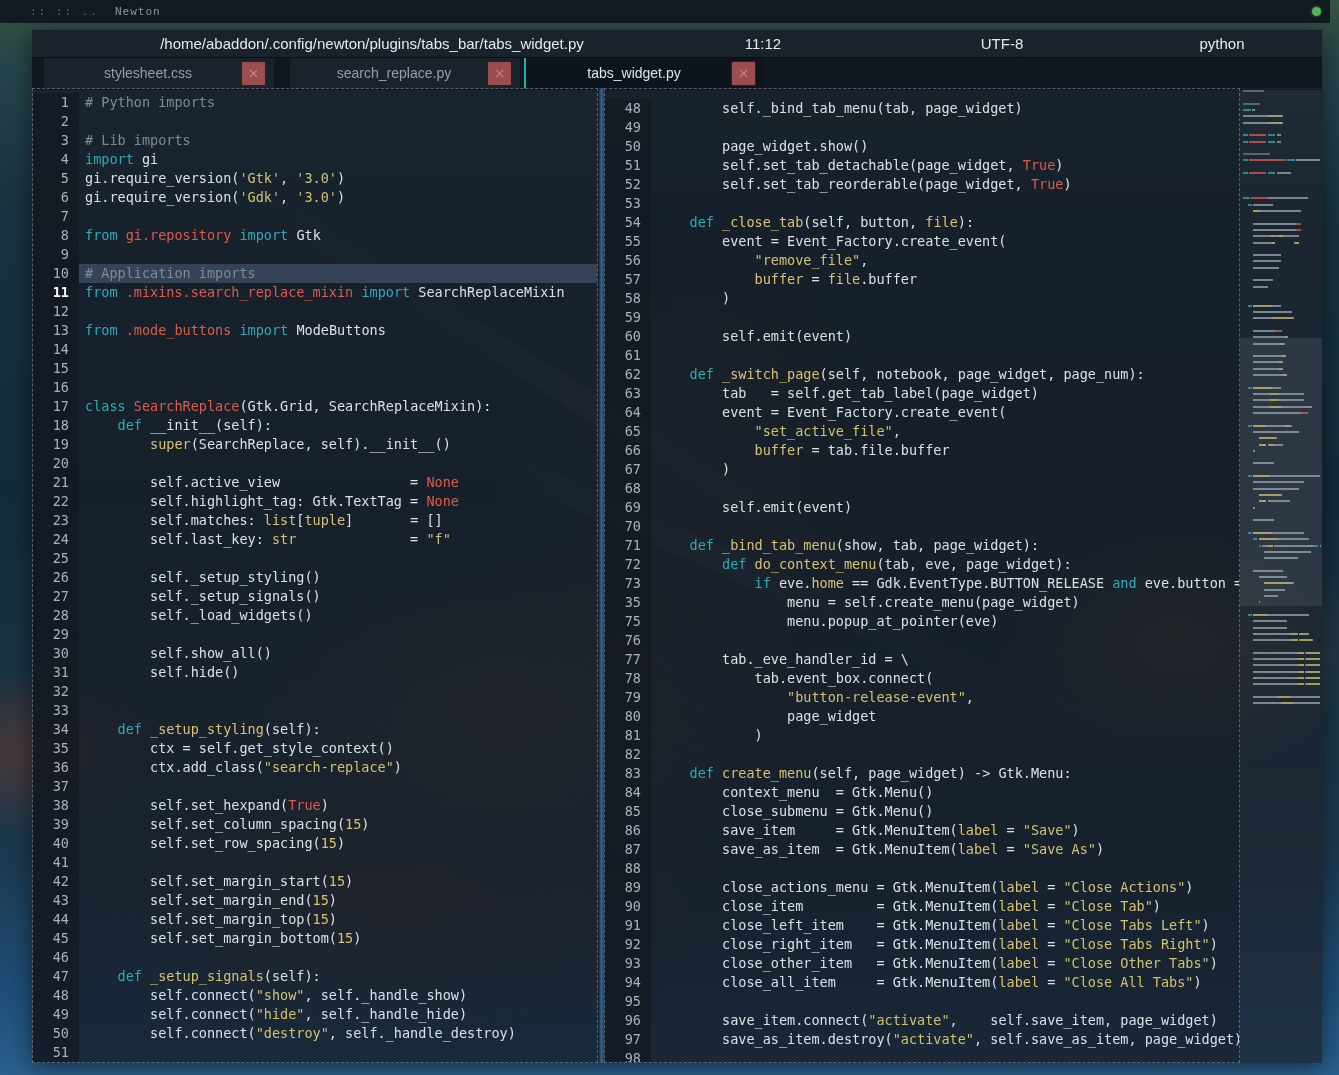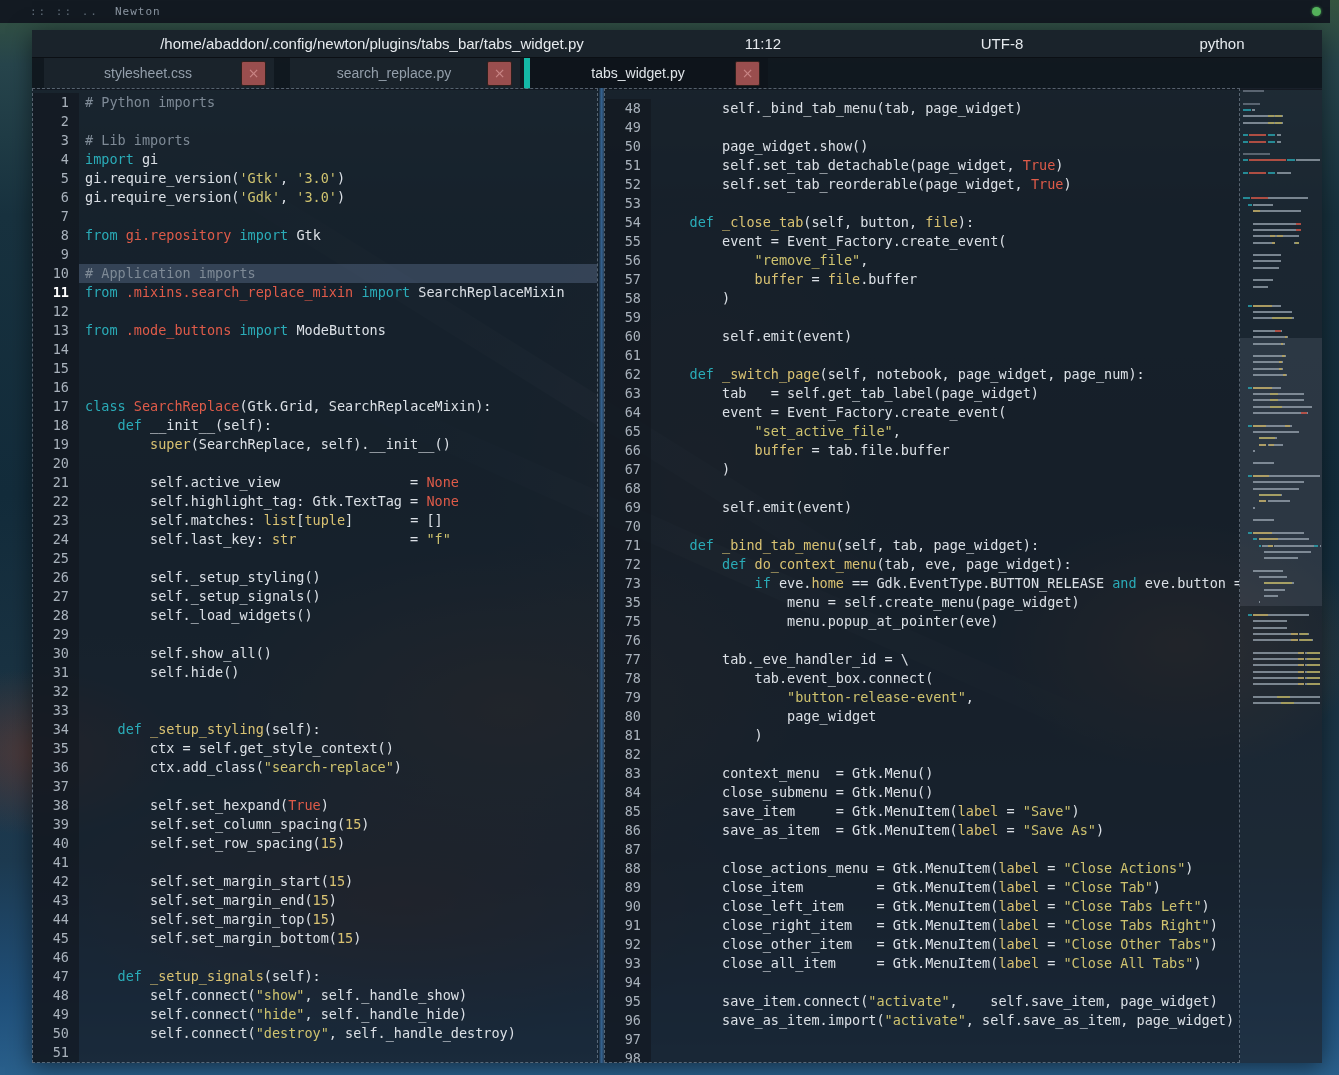--- a/index.html
+++ b/index.html
@@ -32,21 +32,21 @@
   .tb-path{left:40px;width:600px;}
   .tb-time{left:616px;width:230px;}
   .tb-enc{left:850px;width:240px;}
   .tb-lang{left:1090px;width:200px;}
   
   .tabbar{position:relative;height:31px;background:rgba(14,19,25,0.80);border-bottom:1px solid #070b0f;}
   .tab{position:absolute;top:0;height:31px;background:rgba(56,66,78,0.25);
     color:#949fab;font-size:14px;}
   .tab .tlabel{position:absolute;left:0;right:46px;top:0;height:31px;line-height:31px;text-align:center;
     padding-left:24px;white-space:nowrap;overflow:hidden;}
-  .tab.active{background:#0e141b;color:#dfe4e8;border-left:6px solid #14b8a6;}
+  .tab.active{background:#0e141b;color:#dfe4e8;border-left:2px solid #14b8a6;}
   .tab-close{position:absolute;right:8px;top:3px;width:25px;height:25px;background:#9a4e4e;
     border:1px solid #2e201d;border-radius:2px;color:#c98585;font:14px "DejaVu Sans",sans-serif;
     line-height:23px;text-align:center;padding:0;cursor:pointer;}
   
   .editor{position:absolute;left:0;top:58px;width:1290px;height:975px;}
   .pane{position:absolute;top:0;height:975px;box-sizing:border-box;
     border:1px dashed rgba(165,180,195,0.45);overflow:hidden;}
   .pane-left{left:0;width:566px;background:rgba(25,32,42,0.66);}
   .pane-right{left:572px;width:636px;background:rgba(23,30,40,0.72);}
   .pane-sep{position:absolute;left:566px;top:0;width:6px;height:975px;
@@ -292,46 +292,47 @@
               <div class="line"></div>
               <div class="line"><span>    </span><span class="sg-k">def</span><span> </span><span class="sg-y">_switch_page</span><span>(self, notebook, page_widget, page_num):</span></div>
               <div class="line"><span>        tab   = self.get_tab_label(page_widget)</span></div>
               <div class="line"><span>        event = Event_Factory.create_event(</span></div>
               <div class="line"><span>            </span><span class="sg-s">"set_active_file"</span><span>,</span></div>
               <div class="line"><span>            </span><span class="sg-y">buffer</span><span> = tab.file.buffer</span></div>
               <div class="line"><span>        )</span></div>
               <div class="line"></div>
               <div class="line"><span>        self.emit(event)</span></div>
               <div class="line"></div>
-              <div class="line"><span>    </span><span class="sg-k">def</span><span> </span><span class="sg-y">_bind_tab_menu</span><span>(self, tab, page_widget):</span></div>
+              <div class="line"><span>    </span><span class="sg-k">def</span><span> </span><span class="sg-y">_bind_tab_menu</span><span>(show, tab, page_widget):</span></div>
               <div class="line"><span>        </span><span class="sg-k">def</span><span> </span><span class="sg-y">do_context_menu</span><span>(tab, eve, page_widget):</span></div>
               <div class="line"><span>            </span><span class="sg-k">if</span><span> eve.</span><span class="sg-y">home</span><span> == Gdk.EventType.BUTTON_RELEASE </span><span class="sg-k">and</span><span> eve.button ==</span></div>
               <div class="line"><span>                menu = self.create_menu(page_widget)</span></div>
               <div class="line"><span>                menu.popup_at_pointer(eve)</span></div>
               <div class="line"></div>
               <div class="line"><span>        tab._eve_handler_id = \</span></div>
               <div class="line"><span>            tab.event_box.connect(</span></div>
               <div class="line"><span>                </span><span class="sg-s">"button-release-event"</span><span>,</span></div>
               <div class="line"><span>                page_widget</span></div>
               <div class="line"><span>            )</span></div>
               <div class="line"></div>
+              <div class="line"><span>    </span><span class="sg-k">def</span><span> </span><span class="sg-y">create_menu</span><span>(self, page_widget) -&gt; Gtk.Menu:</span></div>
               <div class="line"><span>        context_menu  = Gtk.Menu()</span></div>
               <div class="line"><span>        close_submenu = Gtk.Menu()</span></div>
               <div class="line"><span>        save_item     = Gtk.MenuItem(</span><span class="sg-y">label</span><span> = </span><span class="sg-s">"Save"</span><span>)</span></div>
               <div class="line"><span>        save_as_item  = Gtk.MenuItem(</span><span class="sg-y">label</span><span> = </span><span class="sg-s">"Save As"</span><span>)</span></div>
               <div class="line"></div>
               <div class="line"><span>        close_actions_menu = Gtk.MenuItem(</span><span class="sg-y">label</span><span> = </span><span class="sg-s">"Close Actions"</span><span>)</span></div>
               <div class="line"><span>        close_item         = Gtk.MenuItem(</span><span class="sg-y">label</span><span> = </span><span class="sg-s">"Close Tab"</span><span>)</span></div>
               <div class="line"><span>        close_left_item    = Gtk.MenuItem(</span><span class="sg-y">label</span><span> = </span><span class="sg-s">"Close Tabs Left"</span><span>)</span></div>
               <div class="line"><span>        close_right_item   = Gtk.MenuItem(</span><span class="sg-y">label</span><span> = </span><span class="sg-s">"Close Tabs Right"</span><span>)</span></div>
               <div class="line"><span>        close_other_item   = Gtk.MenuItem(</span><span class="sg-y">label</span><span> = </span><span class="sg-s">"Close Other Tabs"</span><span>)</span></div>
               <div class="line"><span>        close_all_item     = Gtk.MenuItem(</span><span class="sg-y">label</span><span> = </span><span class="sg-s">"Close All Tabs"</span><span>)</span></div>
               <div class="line"></div>
               <div class="line"><span>        save_item.connect(</span><span class="sg-s">"activate"</span><span>,    self.save_item, page_widget)</span></div>
-              <div class="line"><span>        save_as_item.import(</span><span class="sg-s">"activate"</span><span>, self.save_as_item, page_widget)</span></div>
+              <div class="line"><span>        save_as_item.destroy(</span><span class="sg-s">"activate"</span><span>, self.save_as_item, page_widget)</span></div>
             </div>
           </div>
       </div>
       <div class="minimap" id="minimap">
         <div class="mm-view"></div>
       <div class="mm-row"><span style="width: 20.8px; background: rgb(111, 122, 133);"></span></div>
           <div class="mm-row"></div>
           <div class="mm-row"><span style="width: 16.9px; background: rgb(111, 122, 133);"></span></div>
           <div class="mm-row"><span style="width: 7.8px; background: rgb(42, 172, 184);"></span><span style="width: 1.3px;"></span><span style="width: 2.6px; background: rgb(154, 165, 176);"></span></div>
           <div class="mm-row"><span style="width: 24.7px; background: rgb(154, 165, 176);"></span><span style="width: 6.5px; background: rgb(207, 195, 111);"></span><span style="width: 1.3px; background: rgb(154, 165, 176);"></span><span style="width: 6.5px; background: rgb(207, 195, 111);"></span><span style="width: 1.3px; background: rgb(154, 165, 176);"></span></div>

